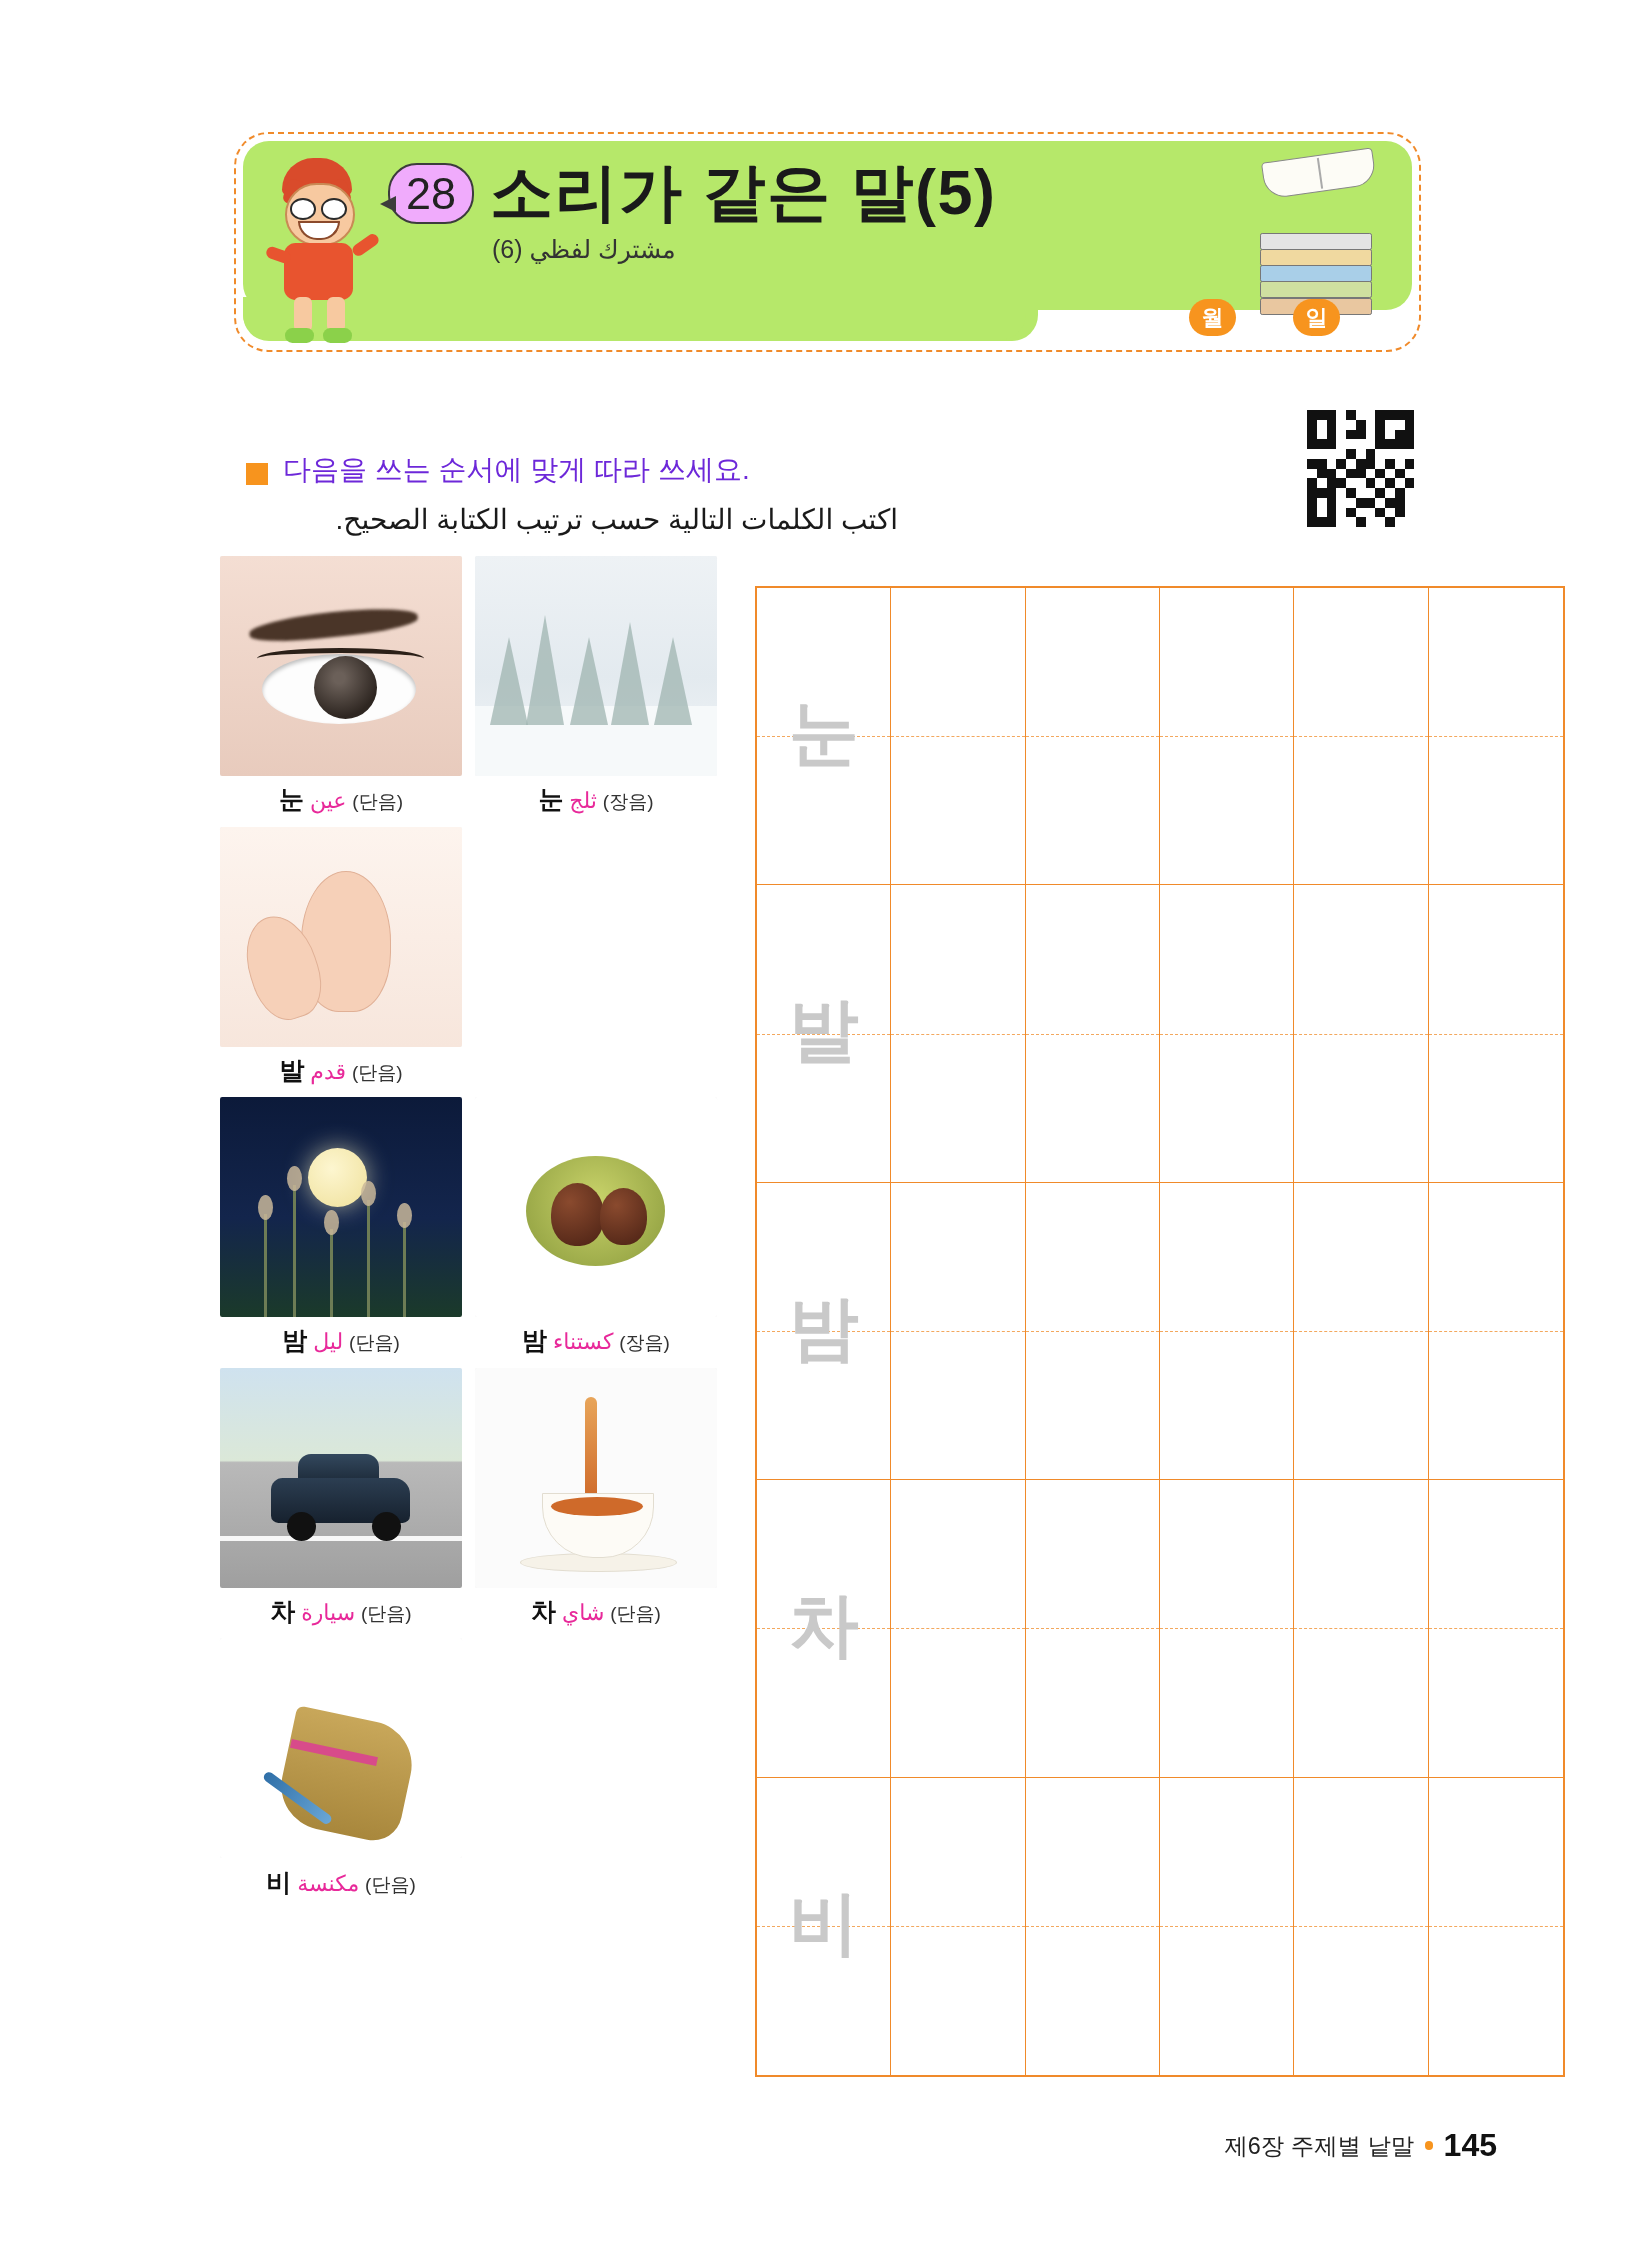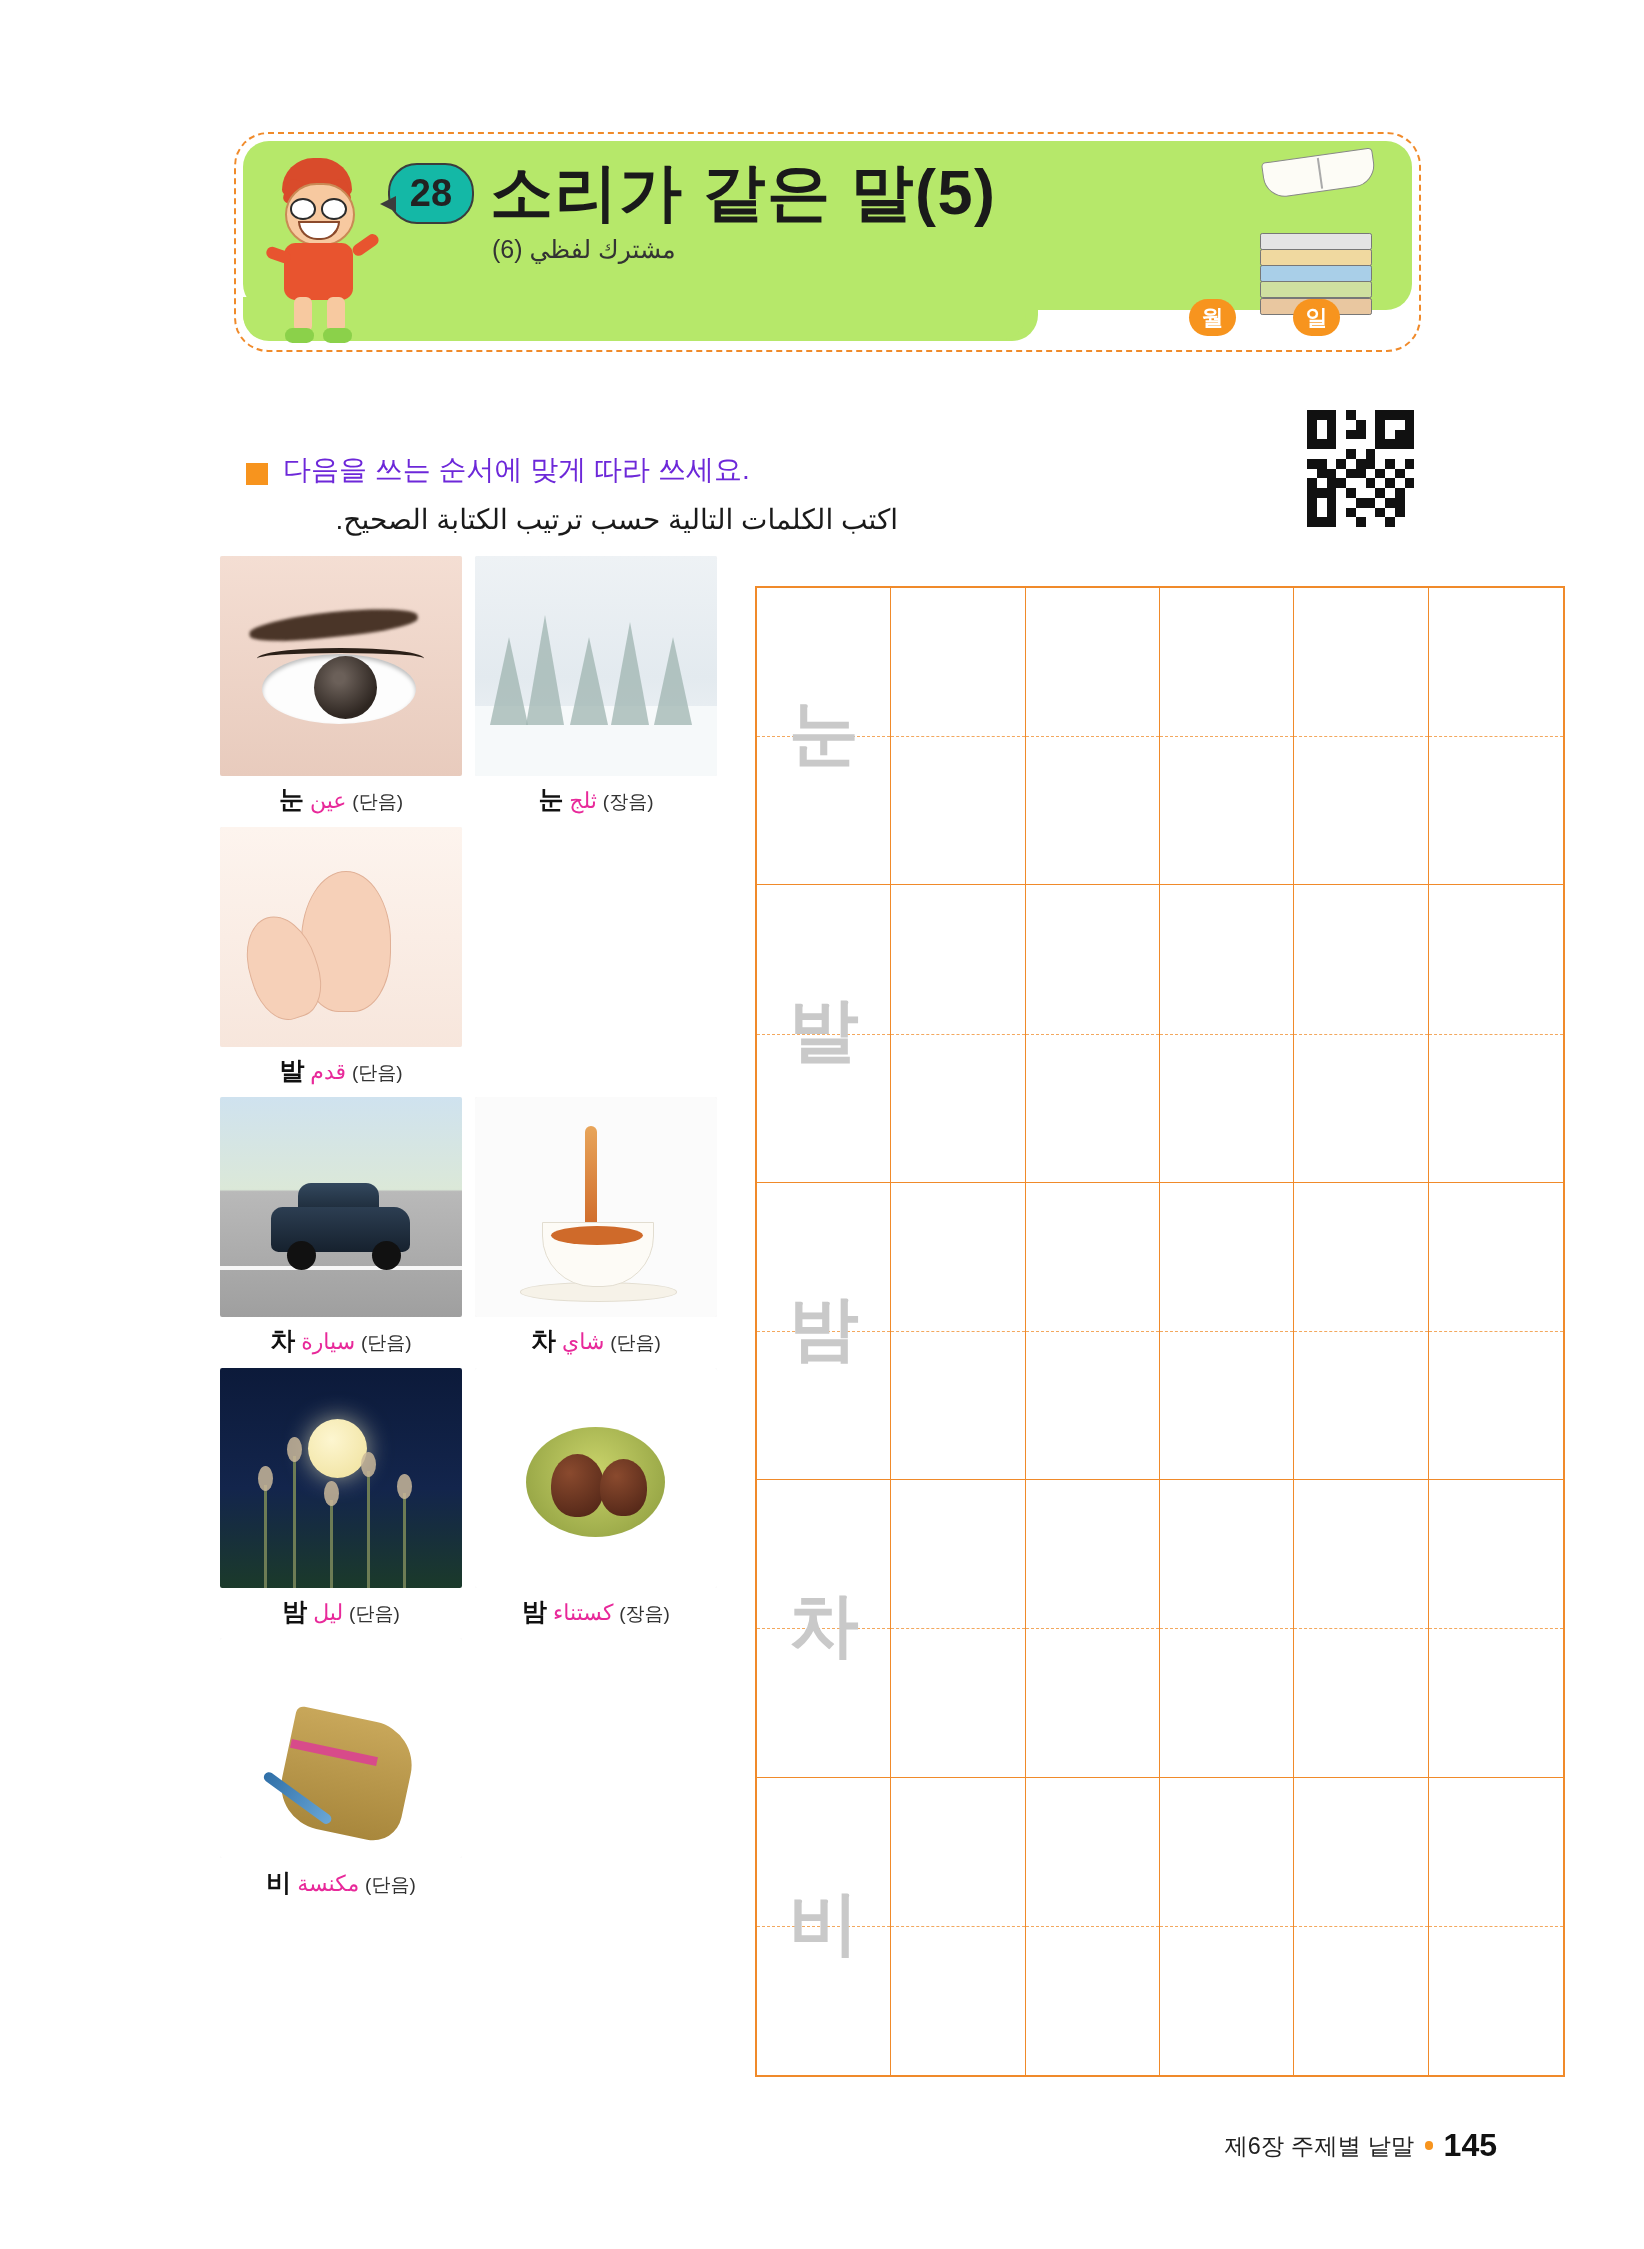--- a/index.html
+++ b/index.html
@@ -57,28 +57,28 @@
     background: #b6e86a;
     border-radius: 0 0 26px 26px;
   }
 
   .lesson-num {
     position: absolute;
     left: 154px;
     top: 31px;
     width: 82px;
     height: 57px;
-    background: #14b8a6;
+    background: #f0abfc;
     border: 2.9px solid #3c3c3c;
     border-radius: 29px;
     display: flex;
     align-items: center;
     justify-content: center;
-    font-size: 38px;
-    font-weight: bold;
+    font-size: 45px;
+    font-weight: normal;
     color: #222;
   }
   .lesson-num:after {
     content: "";
     position: absolute;
     left: -10.3px;
     top: 31px;
     width: 0;
     height: 0;
     border-top: 8.8px solid transparent;
@@ -823,20 +823,50 @@
       </div>
       <div class="caption">
         <span class="ko">발</span><span class="ar">قدم</span><span class="len">(단음)</span>
       </div>
     </div>
   </div>
 
   <div class="item-row">
     <div class="item">
       <div class="thumb">
+        <div class="art night-bg">
+          <div class="moon"></div>
+          <div class="reed" style="left:44px; height:103px;"></div>
+          <div class="reed" style="left:73px; height:132px;"></div>
+          <div class="reed" style="left:110px; height:88px;"></div>
+          <div class="reed" style="left:147px; height:117px;"></div>
+          <div class="reed" style="left:183px; height:95px;"></div>
+        </div>
+      </div>
+      <div class="caption">
+        <span class="ko">밤</span><span class="ar">ليل</span><span class="len">(단음)</span>
+      </div>
+    </div>
+    <div class="item">
+      <div class="thumb">
+        <div class="art chest-bg">
+          <div class="burr"></div>
+          <div class="nut" style="left:76px; top:86px; width:53px; height:63px;"></div>
+          <div class="nut" style="left:125px; top:91px; width:47px; height:57px;"></div>
+        </div>
+      </div>
+      <div class="caption">
+        <span class="ko">밤</span><span class="ar">كستناء</span><span class="len">(장음)</span>
+      </div>
+    </div>
+  </div>
+
+  <div class="item-row">
+    <div class="item">
+      <div class="thumb">
         <div class="art car-bg">
           <div class="road-line"></div>
           <div class="car-roof"></div>
           <div class="car-body"></div>
           <div class="wheel" style="left:67px"></div>
           <div class="wheel" style="left:152px"></div>
         </div>
       </div>
       <div class="caption">
         <span class="ko">차</span><span class="ar">سيارة</span><span class="len">(단음)</span>
@@ -853,50 +883,20 @@
       </div>
       <div class="caption">
         <span class="ko">차</span><span class="ar">شاي</span><span class="len">(단음)</span>
       </div>
     </div>
   </div>
 
   <div class="item-row">
     <div class="item">
       <div class="thumb">
-        <div class="art night-bg">
-          <div class="moon"></div>
-          <div class="reed" style="left:44px; height:103px;"></div>
-          <div class="reed" style="left:73px; height:132px;"></div>
-          <div class="reed" style="left:110px; height:88px;"></div>
-          <div class="reed" style="left:147px; height:117px;"></div>
-          <div class="reed" style="left:183px; height:95px;"></div>
-        </div>
-      </div>
-      <div class="caption">
-        <span class="ko">밤</span><span class="ar">ليل</span><span class="len">(단음)</span>
-      </div>
-    </div>
-    <div class="item">
-      <div class="thumb">
-        <div class="art chest-bg">
-          <div class="burr"></div>
-          <div class="nut" style="left:76px; top:86px; width:53px; height:63px;"></div>
-          <div class="nut" style="left:125px; top:91px; width:47px; height:57px;"></div>
-        </div>
-      </div>
-      <div class="caption">
-        <span class="ko">밤</span><span class="ar">كستناء</span><span class="len">(장음)</span>
-      </div>
-    </div>
-  </div>
-
-  <div class="item-row">
-    <div class="item">
-      <div class="thumb">
         <div class="art broom-bg">
           <div class="broom-head"></div>
           <div class="broom-band"></div>
           <div class="broom-handle"></div>
         </div>
       </div>
       <div class="caption">
         <span class="ko">비</span><span class="ar">مكنسة</span><span class="len">(단음)</span>
       </div>
     </div>

